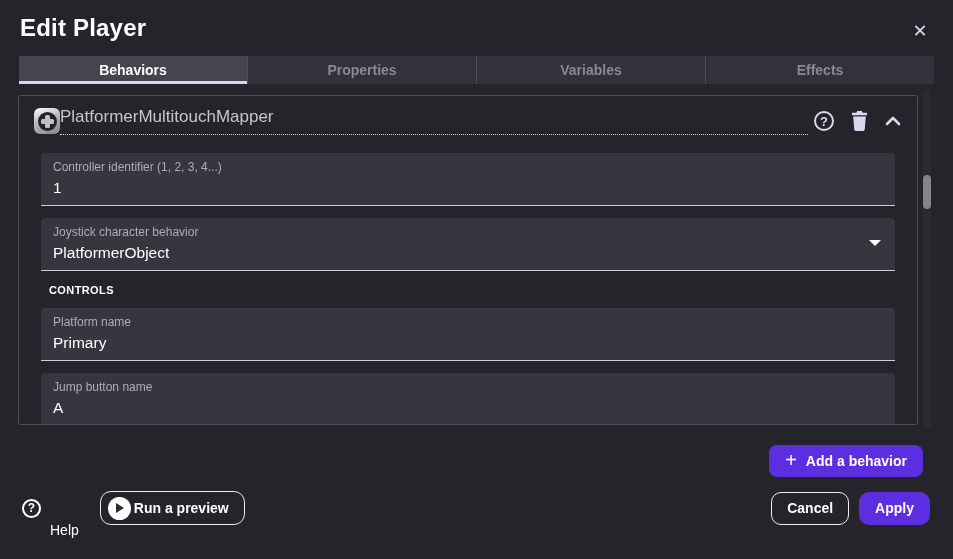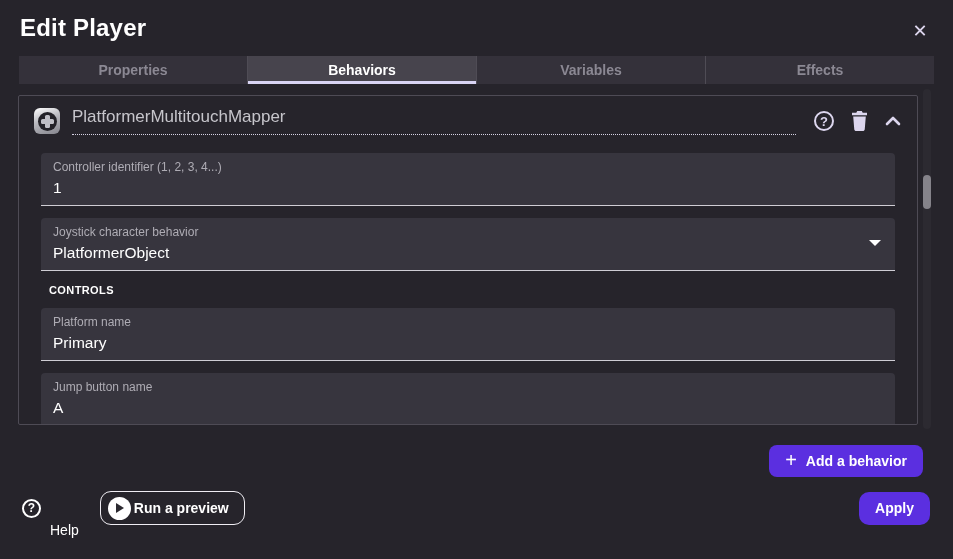--- a/index.html
+++ b/index.html
@@ -62,21 +62,21 @@
   }
   .scroll-thumb {
     position: absolute; top: 86px; left: 0;
     width: 8px; height: 34px;
     background: #85838a; border-radius: 4px;
   }
 
   
   .panel-header {
     display: flex; align-items: center;
-    padding: 11px 14px 6px 15px; gap: 12px;
+    padding: 11px 14px 6px 15px; 
   }
   .bicon {
     width: 26px; height: 26px; flex: 0 0 26px;
     border-radius: 6px;
     background: linear-gradient(160deg, #ffffff 0%, #b9b9bf 45%, #84848c 100%);
     display: flex; align-items: center; justify-content: center;
   }
   .bicon-circle {
     width: 19px; height: 19px; border-radius: 50%;
     background: #232228; position: relative;
@@ -183,22 +183,22 @@
 <body>
 
 <div class="dialog">
 
   <div class="dlg-header">
     <div class="dlg-title">Edit Player</div>
     <button class="close-btn">✕</button>
   </div>
 
   <div class="tabs">
+    <button class="tab active">Behaviors</button>
     <button class="tab">Properties</button>
-    <button class="tab active">Behaviors</button>
     <button class="tab">Variables</button>
     <button class="tab">Effects</button>
   </div>
 
   <div class="content">
 
     <div class="panel">
 
       <div class="panel-header">
         <span class="bicon">
@@ -268,16 +268,17 @@
       <span class="help-circle">?</span>
       <span class="help-text">Help</span>
     </button>
     <button class="btn-outline run-preview">
       <span class="play-circle">
           <span class="play-triangle"></span>
         </span>
       <span>Run a preview</span>
     </button>
     <div class="footer-spacer"></div>
+    <button class="btn-outline btn-cancel">Cancel</button>
     <button class="btn-apply">Apply</button>
   </div>
 
 </div>
 
 </body></html>

